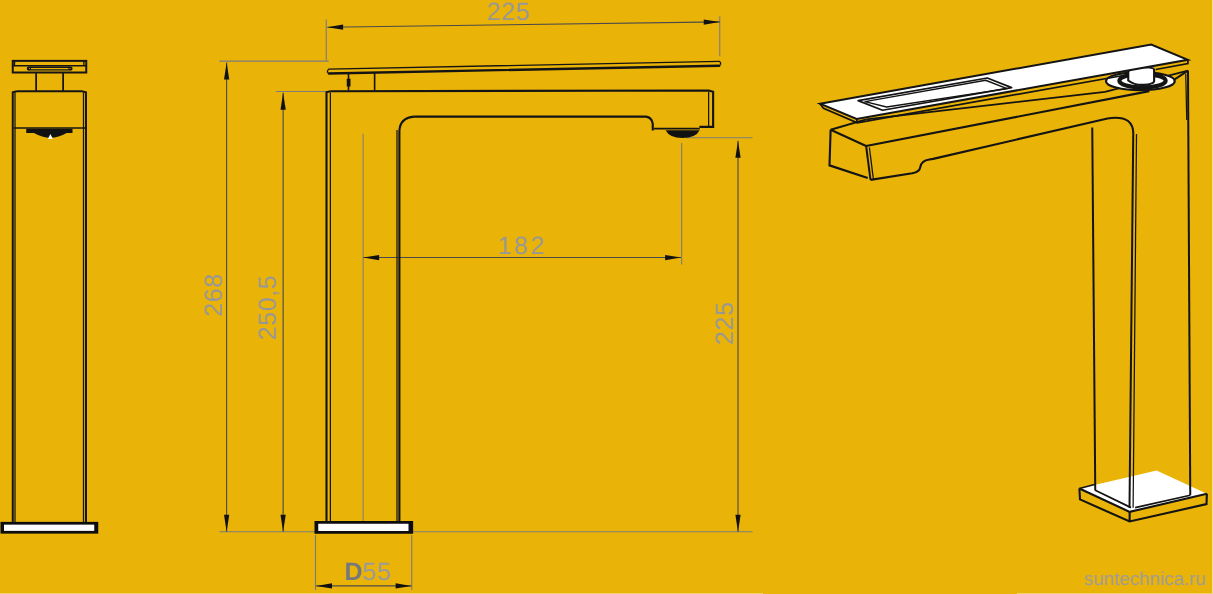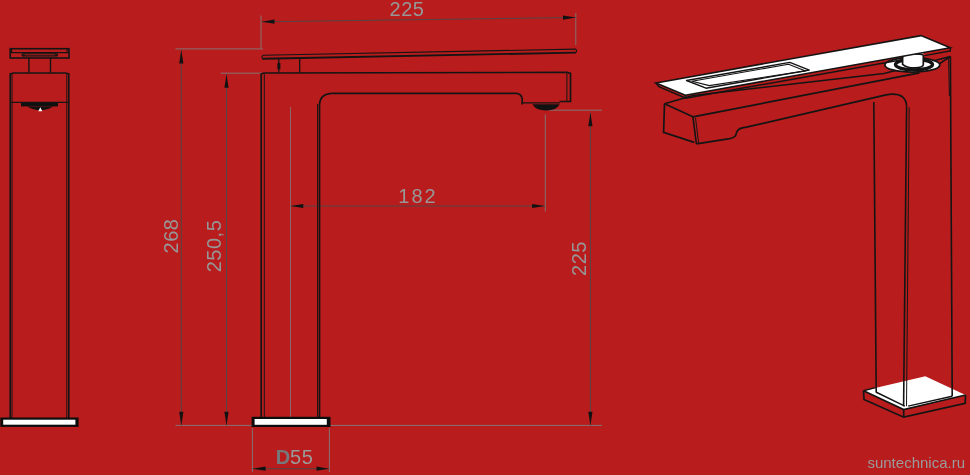--- a/index.html
+++ b/index.html
@@ -1,16 +1,16 @@
 <!DOCTYPE html>
 <html><head>
 <meta charset="utf-8">
 <style>
   html,body{margin:0;padding:0;background:#ffffff;}
-  .page{position:relative;width:970px;height:475px;background:#b91c1c;overflow:hidden;}
+  .page{position:relative;width:970px;height:475px;background:#eab308;overflow:hidden;}
   svg{position:absolute;top:0;left:0;}
   .dim{font-family:"Liberation Sans",sans-serif;fill:#979797;}
 </style>
 </head>
 <body>
 <div class="page">
 <svg width="970" height="475" viewBox="0 0 970 475">
 
   <g stroke="#141414" fill="none" stroke-width="1.5">
 

